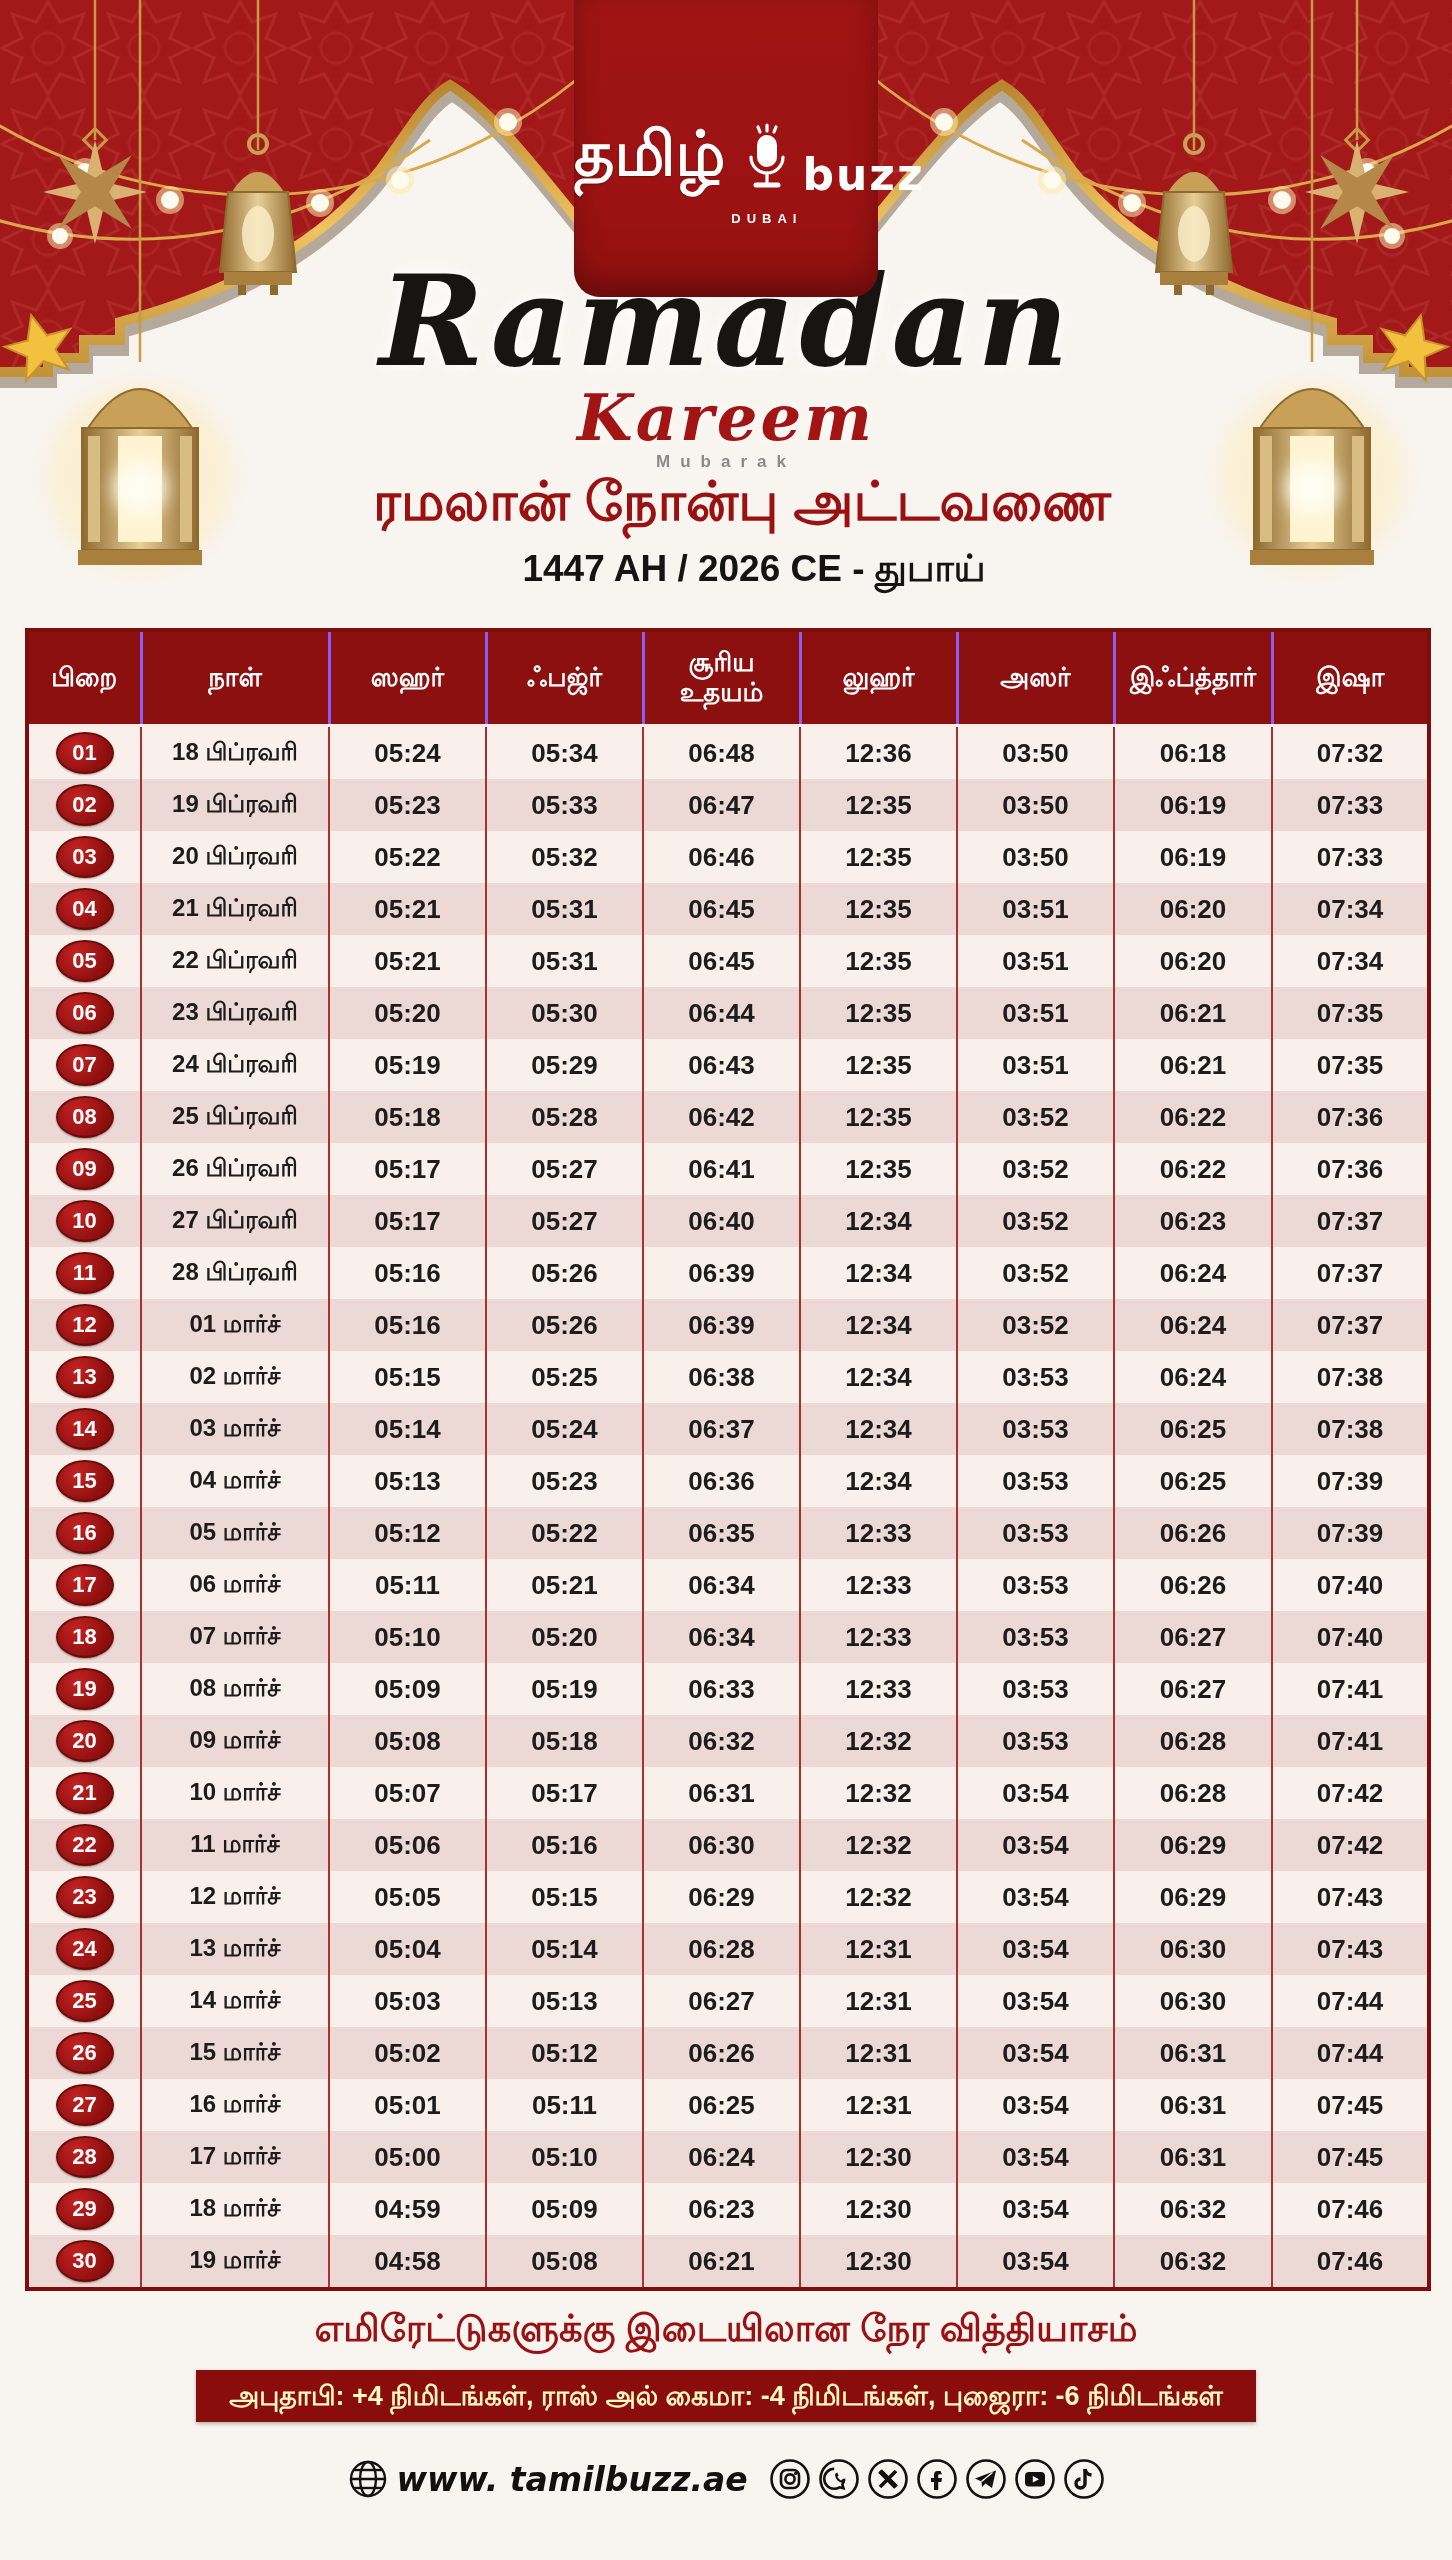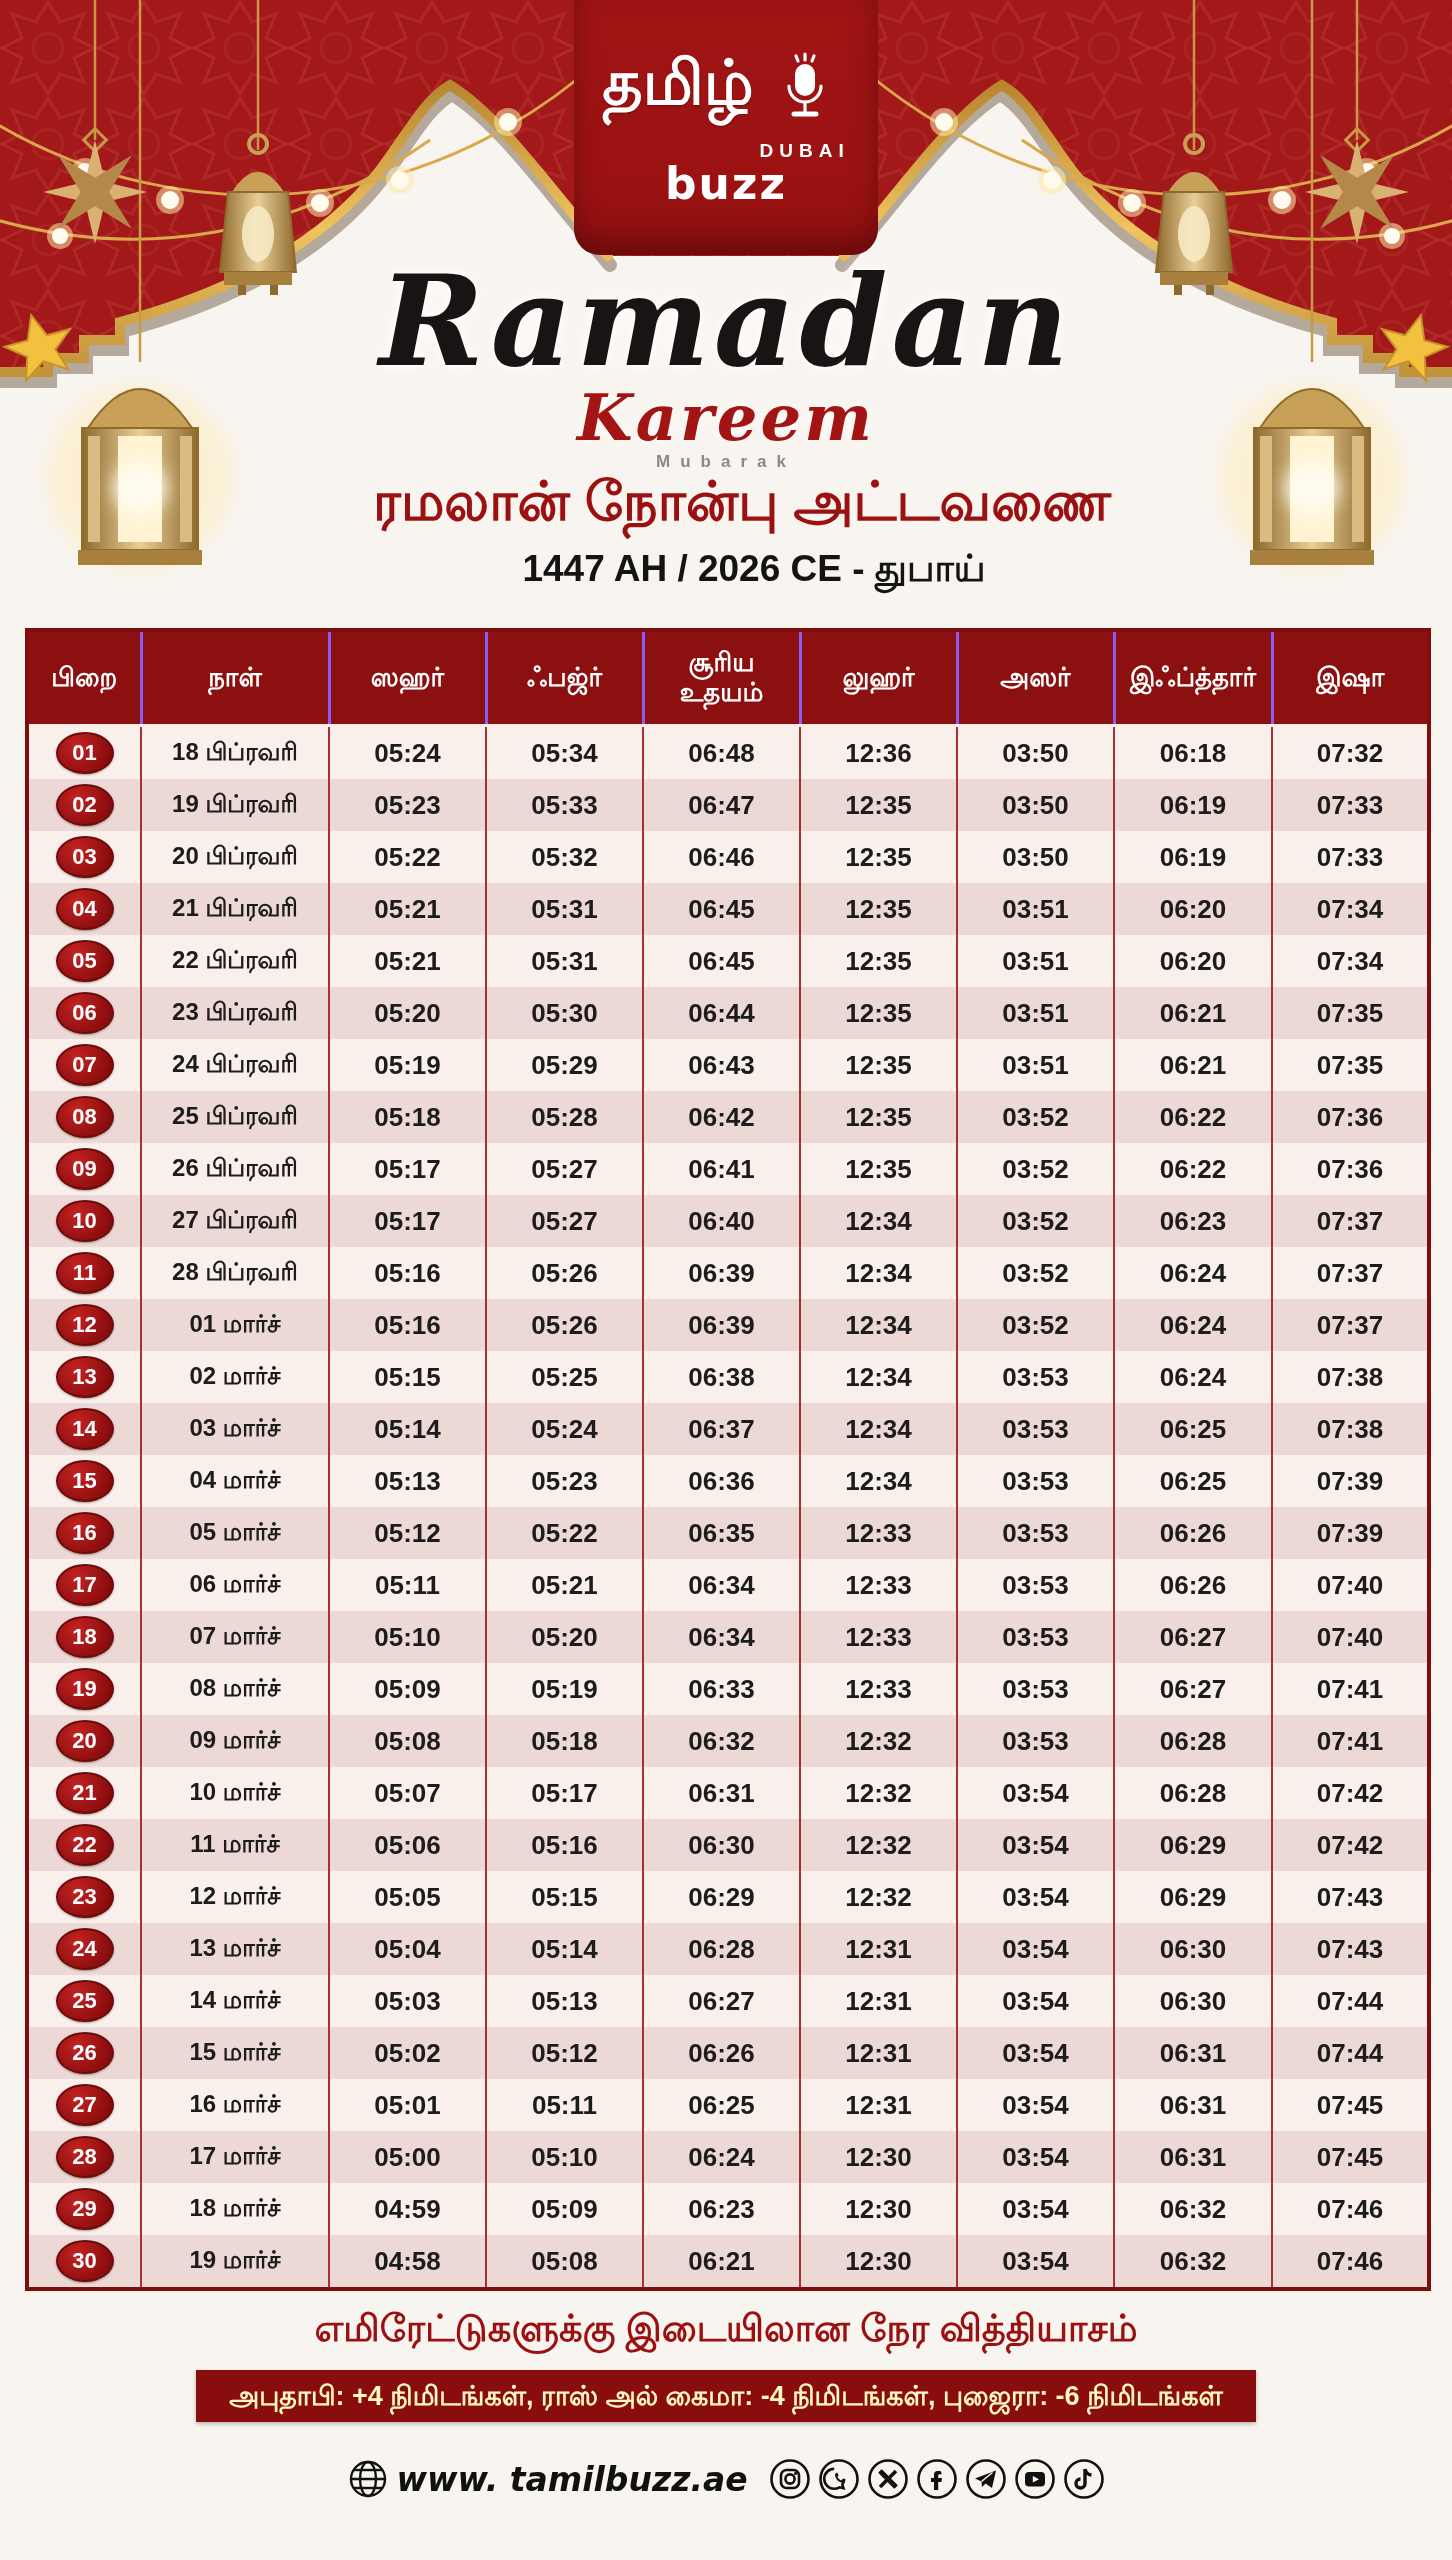--- a/index.html
+++ b/index.html
@@ -2,30 +2,30 @@
 <html><head>
 <meta charset="utf-8">
 <style>
   html,body{margin:0;padding:0;width:1452px;height:2560px;overflow:hidden;
     background:#F8F4EF;font-family:"Liberation Sans",sans-serif;}
   .poster{position:relative;width:1452px;height:2560px;background:#F8F4EF;}
 
   
   .header-decor{position:absolute;top:0;left:0;}
 
-  .logo-tab{position:absolute;top:0;left:574px;width:304px;height:255px;
+  .logo-tab{position:absolute;top:0;left:574px;width:304px;height:297px;
     background:linear-gradient(180deg,#A01414 0%,#9C1212 70%,#8E0F0F 100%);
     border-radius:0 0 26px 26px;box-shadow:inset 0 -14px 28px rgba(0,0,0,.28);
-    display:flex;flex-direction:column;align-items:center;justify-content:flex-start;
+    display:flex;flex-direction:row;align-items:center;justify-content:flex-start;
     padding-top:52px;box-sizing:border-box;z-index:3;}
   .logo-row{display:flex;align-items:flex-start;gap:6px;}
   .logo-tamil{color:#fff;font-size:62px;font-weight:bold;line-height:1;
     font-family:"Liberation Sans",sans-serif;text-shadow:0 1px 2px rgba(0,0,0,.3);}
   .logo-side{display:flex;flex-direction:column;align-items:center;}
-  .logo-dubai{color:#fff;font-size:19px;letter-spacing:6px;font-weight:bold;margin-top:10px;}
+  .logo-dubai{color:#fff;font-size:13px;letter-spacing:6px;font-weight:bold;margin-top:10px;}
   .logo-buzz{color:#fff;font-size:44px;font-weight:bold;line-height:1;letter-spacing:2px;
     font-family:"DejaVu Sans",sans-serif;}
 
   .script-title{position:absolute;top:252px;left:0;width:100%;text-align:center;
     font-family:"DejaVu Serif","Liberation Serif",serif;font-style:italic;font-weight:bold;
     font-size:126px;line-height:1.1;color:#191414;letter-spacing:4px;
     text-shadow:0 0 22px rgba(255,255,255,.95),0 0 8px rgba(255,255,255,.9);z-index:2;}
   .script-sub{position:absolute;top:386px;left:0;width:100%;text-align:center;
     font-family:"DejaVu Serif","Liberation Serif",serif;font-style:italic;font-weight:bold;
     font-size:64px;line-height:1;color:#A31515;letter-spacing:3px;

